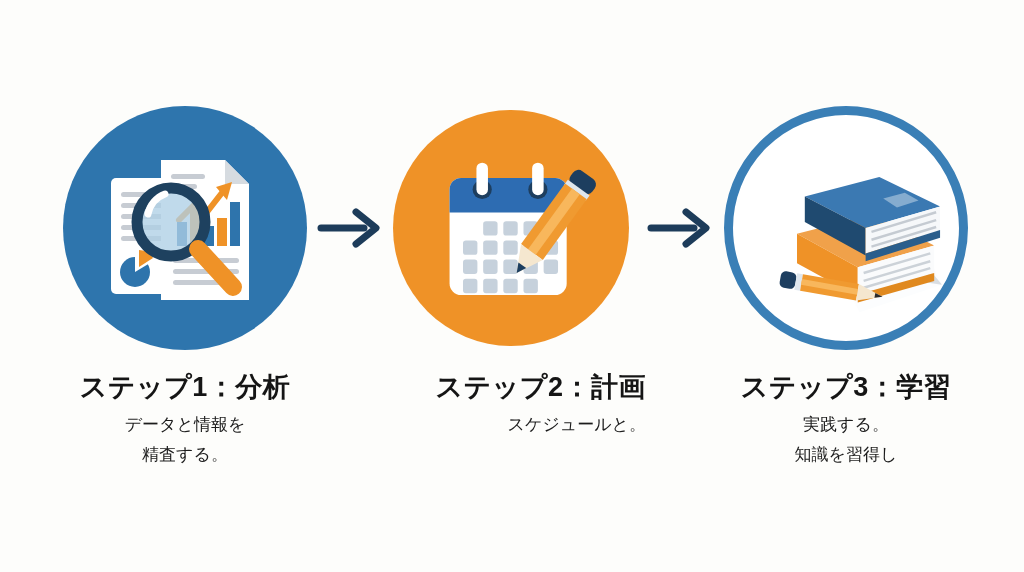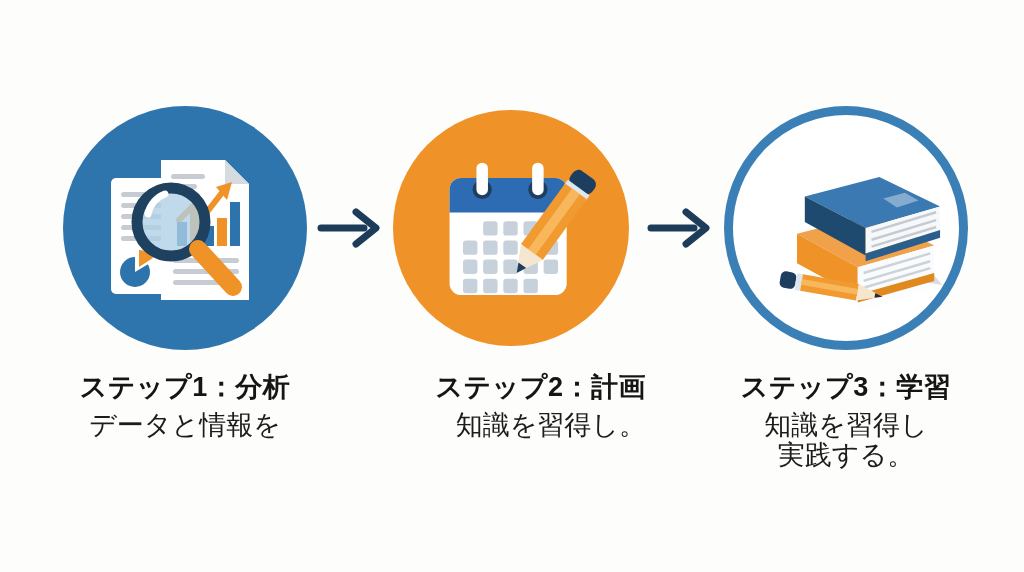--- a/index.html
+++ b/index.html
@@ -19,21 +19,21 @@
   .circle.solid-blue{width:244px;height:244px;background:#2e75ad;}
   .circle.solid-orange{width:236px;height:236px;background:#ef9227;}
   .circle.outlined-white{width:244px;height:244px;background:#ffffff;border:9px solid #3a7fb6;}
   .step-title{
     margin-top:20px;
     font-size:27px;line-height:34px;font-weight:700;color:#151515;
     letter-spacing:0.5px;
   }
   .step-body{
     margin-top:6px;
-    font-size:27px;line-height:30px;color:#1c1c1c;
+    font-size:17px;line-height:30px;color:#1c1c1c;
   }
   .step-body span{display:block;}
   .arrow{position:absolute;top:204px;width:72px;height:48px;}
   .arrow-1{left:316px;}
   .arrow-2{left:646px;}
 </style>
 </head>
 <body>
 
 <div class="canvas">
@@ -78,20 +78,21 @@
           <circle cx="86" cy="96" r="34" fill="#aecfe6" fill-opacity="0.78" stroke="#1e415f" stroke-width="11"></circle>
           <path d="M63,88 A27,27 0 0 1 80,68" stroke="#ffffff" stroke-width="7" fill="none" stroke-linecap="round"></path>
           <line x1="113" y1="123" x2="148" y2="161" stroke="#ef9227" stroke-width="18" stroke-linecap="round"></line>
         </svg>
         </span>
       </div>
     </div>
     <div class="step-title">ステップ1：分析</div>
     <div class="step-body">
       <span>データと情報を</span>
+      <span>精査する。</span>
     </div>
   </div>
 
   <div class="arrow arrow-1">
     <svg width="72" height="48" viewBox="0 0 72 48" aria-hidden="true">
       <line x1="5" y1="24" x2="48" y2="24" stroke="#1d3c5a" stroke-width="7" stroke-linecap="round"></line>
       <polyline points="40,8 60,24 40,40" stroke="#1d3c5a" stroke-width="7" fill="none" stroke-linecap="round" stroke-linejoin="round"></polyline>
     </svg>
   </div>
 
@@ -137,21 +138,21 @@
             <rect x="135" y="55" width="10" height="78" fill="#f8b75c"></rect>
             <path d="M126,133 h28 l-14,27 z" fill="#f5e7cf"></path>
             <path d="M135,150 h10 l-5,10 z" fill="#1d3e5f"></path>
           </g>
         </svg>
         </span>
       </div>
     </div>
     <div class="step-title">ステップ2：計画</div>
     <div class="step-body">
-      <span>知識を習得し。</span>
+      <span>スケジュールと。</span>
     </div>
   </div>
 
   <div class="arrow arrow-2">
     <svg width="72" height="48" viewBox="0 0 72 48" aria-hidden="true">
       <line x1="5" y1="24" x2="48" y2="24" stroke="#1d3c5a" stroke-width="7" stroke-linecap="round"></line>
       <polyline points="40,8 60,24 40,40" stroke="#1d3c5a" stroke-width="7" fill="none" stroke-linecap="round" stroke-linejoin="round"></polyline>
     </svg>
   </div>
 
@@ -197,18 +198,18 @@
             <rect x="54" y="160" width="58" height="6" fill="#f8b75c"></rect>
             <path d="M112,155 l26,8.5 -26,8.5 z" fill="#f5e7cf"></path>
             <path d="M130,161 l8,2.5 -8,2.5 z" fill="#2b2b2b"></path>
           </g>
         </svg>
         </span>
       </div>
     </div>
     <div class="step-title">ステップ3：学習</div>
     <div class="step-body">
+      <span>実践する。</span>
       <span>知識を習得し</span>
-      <span>実践する。</span>
     </div>
   </div>
 
 </div>
 
 </body></html>

